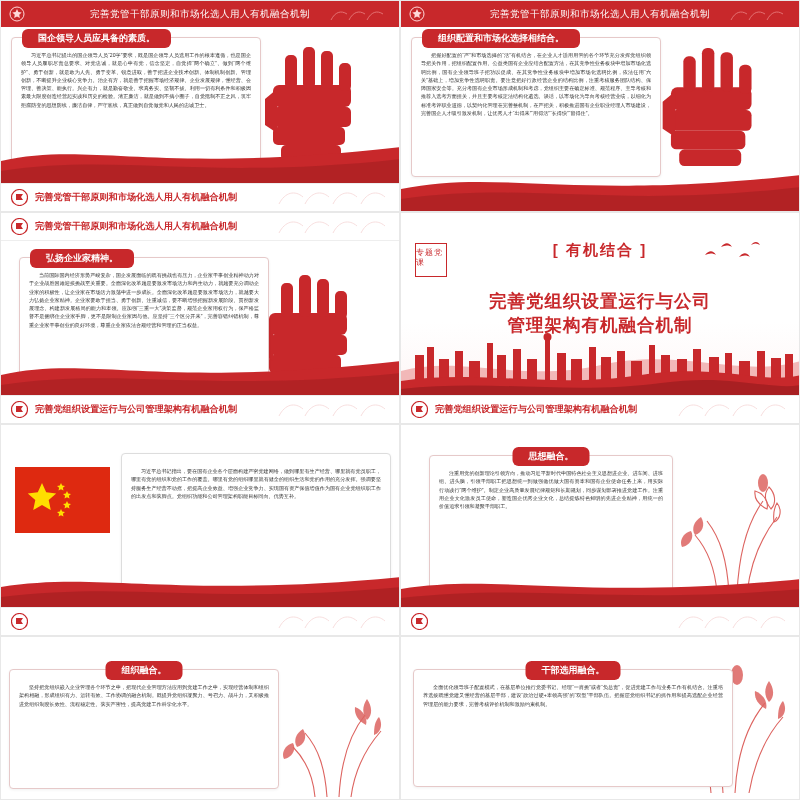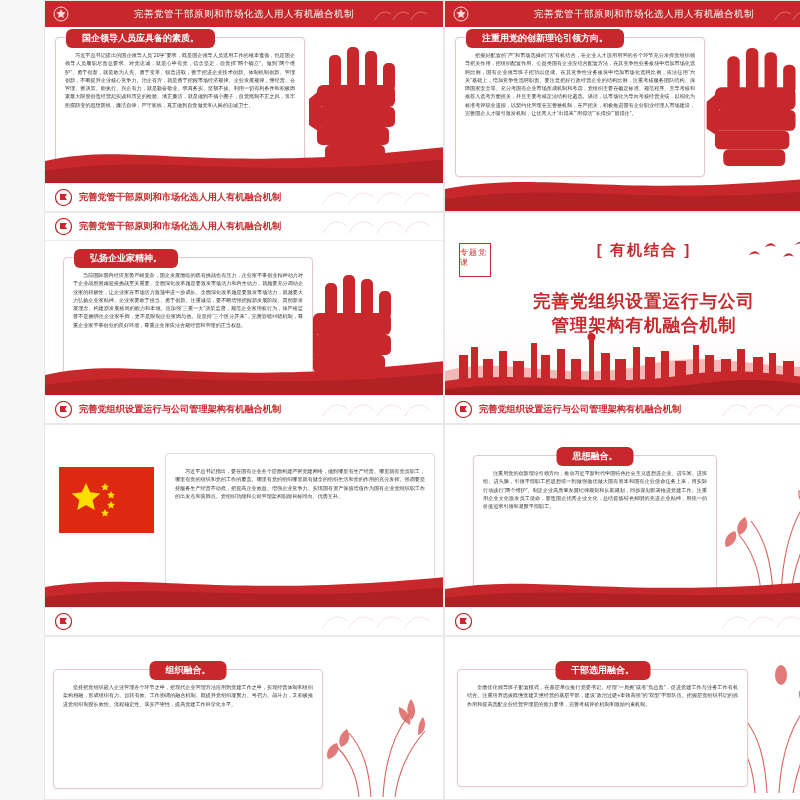--- a/index.html
+++ b/index.html
@@ -14,21 +14,20 @@
     width: 800px; height: 800px;
     overflow: hidden;
     background: #f7f7f7;
   }
   
   .grid {
     position: absolute; inset: 0;
     display: grid;
     grid-template-columns: 400px 400px;
     grid-template-rows: 212px 212px 212px 164px;
-    padding-left: 44px;
   }
   .slide {
     position: relative;
     background: #ffffff;
     overflow: hidden;
     border: 1px solid #e8e8e8;
   }
   
   .hdr {
     position: absolute; top: 0; left: 0; right: 0;
@@ -194,21 +193,21 @@
           <rect x="36" y="116" width="60" height="16" rx="5"></rect>
           <rect x="40" y="26" width="12" height="34" rx="5"></rect>
           <rect x="58" y="18" width="12" height="42" rx="5"></rect>
           <rect x="76" y="22" width="12" height="38" rx="5"></rect>
           <rect x="94" y="34" width="12" height="28" rx="5"></rect>
           <path d="M20 70 L32 60 L32 104 L20 96 z"></path>
         </g>
       </svg>
 
       <div class="card" style="left:10px; top:36px; width:250px; height:140px;">
-        <div class="card-title left">注重用党的创新理论引领方向。</div>
+        <div class="card-title left">组织配置和市场化选择相结合。</div>
         <div class="body-txt ind">把握好配置的“严”和市场选择的“活”有机结合，在企业人才适用用管的各个环节充分发挥党组织领导把关作用，把组织配置作用、公益类国有企业应结合配置方法，在其竞争性业务板块中增加市场化选聘比例，国有企业领导班子把功以促成、在其竞争性业务板块中增加市场化选聘比例，依法任用“六关”基础上，增加竞争性选聘职责。要注意把好行政经营企业的结构比例，注重考核服务团队结构、保障国家安全等。充分考国有企业市场形成机制和考虑，党组织主要在确定标准、规范程序、主导考核和推荐入选考方面担关，并且主要考核定法结构化遴选、谈话，以市场化为导向考核经营业绩，以细化为标准考评职业道德，以契约化管理在完善整机制，在严把关，积极推进国有企业职业经理人市场建设，完善国企人才吸引激发机制，让优秀人才“出得来”“用得活”“长得快”“留得住”。</div>
       </div>
 
       <svg class="wave" style="bottom:0; height:40px;" viewBox="0 0 400 40" preserveAspectRatio="none">
         <path d="M0 18 C 100 -2, 170 30, 400 4 L400 40 L0 40 z" fill="#c8282b"></path>
         <path d="M0 28 C 130 10, 210 38, 400 16 L400 40 L0 40 z" fill="#a81f22" opacity=".7"></path>
       </svg>
     </div>
 
     <div class="slide">
@@ -426,20 +425,20 @@
         <g fill="#d9534f" opacity=".85">
           <path d="M30 66c-7 4-10 12-6 18 7-2 11-10 6-18z"></path>
           <path d="M18 80c-8 2-12 10-9 16 7-1 13-9 9-16z"></path>
           <path d="M100 34c5 7 6 16 0 21-5-6-5-14 0-21z"></path>
           <path d="M86 44c8 3 13 11 11 18-8-4-12-11-11-18z"></path>
           <path d="M114 54c4 7 2 16-5 18 0-8 1-14 5-18z"></path>
           <ellipse cx="68" cy="28" rx="6" ry="10"></ellipse>
         </g>
       </svg>
 
-      <div class="card" style="left:12px; top:32px; width:291px; height:118px;">
+      <div class="card" style="left:12px; top:32px; width:320px; height:118px;">
         <div class="card-title">干部选用融合。</div>
         <div class="body-txt ind">全面优化领导班子配置模式，在基层单位推行党委书记、经理“一肩挑”或者“负总责”，促进党建工作与业务工作有机结合。注重培养选拔既懂党建又懂经营的基层干部，建设“政治过硬+本领高强”的“双型”干部队伍。把握层党组织书记的抓作用和提高选配企业经营管理层的能力要求，完善考核评价机制和激励约束机制。</div>
       </div>
     </div>
 
   </div>
 </div>
 
 </body></html>

